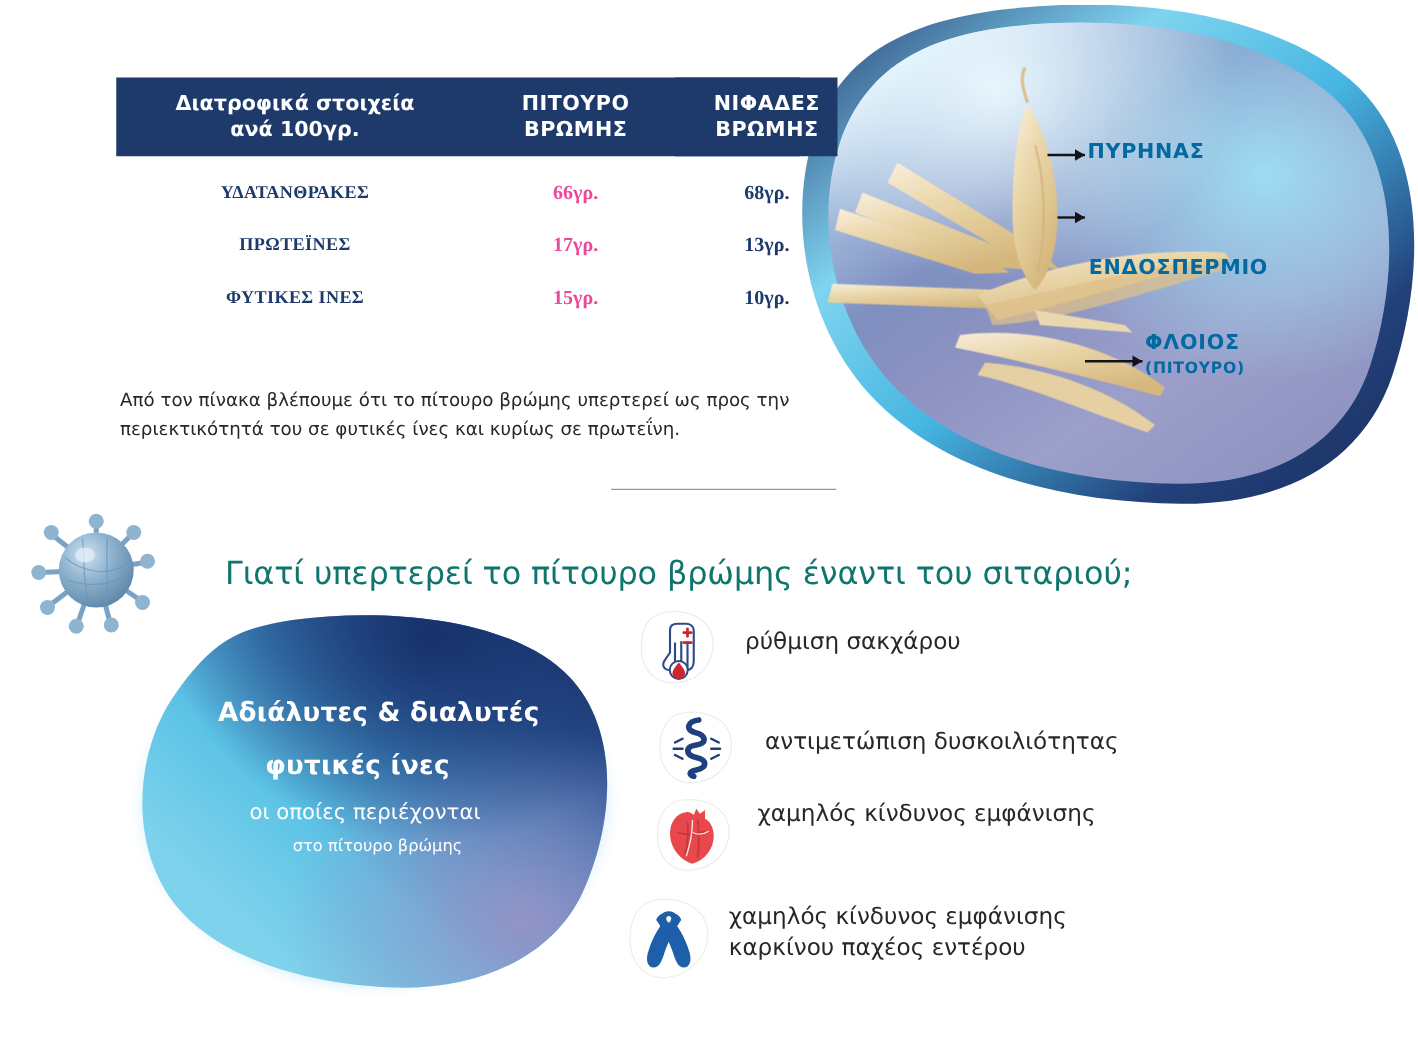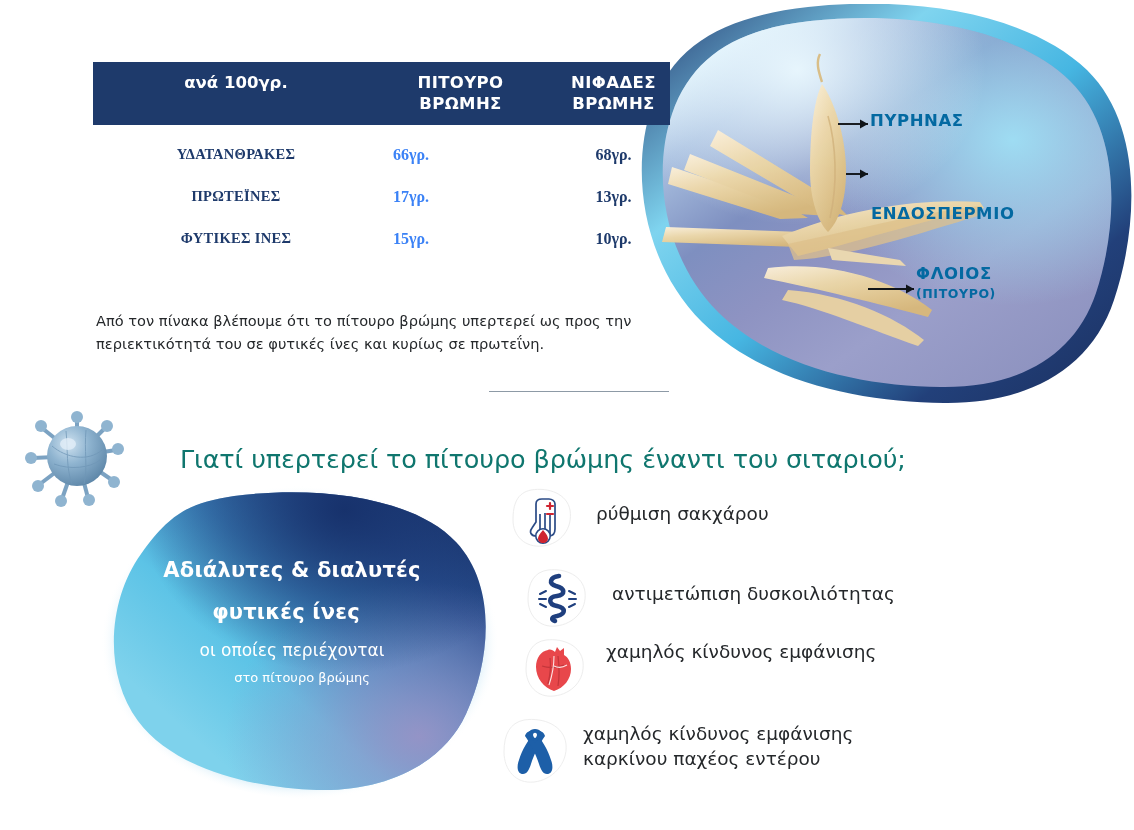--- a/index.html
+++ b/index.html
@@ -28,22 +28,22 @@
   .th-0{left:18px;top:10px;width:250px;font-size:16.5px;}
   .th-1{left:300px;top:10px;width:135px;font-size:16.5px;letter-spacing:.4px;}
   .th-2{left:448px;top:10px;width:145px;font-size:16.5px;letter-spacing:.4px;}
 
   .trow{position:absolute;left:0;height:42px;width:547px;font-family:Liberation Serif, serif;}
   .rlabel{
     position:absolute;left:18px;width:250px;text-align:center;
     color:#1e3a6b;font-weight:bold;font-size:14.5px;letter-spacing:.3px;
   }
   .rv1{
-    position:absolute;left:300px;width:135px;text-align:left;
-    color:#3b82f6;font-weight:bold;font-size:16px;
+    position:absolute;left:300px;width:135px;text-align:center;
+    color:#ec4899;font-weight:bold;font-size:16px;
   }
   .rv2{
     position:absolute;left:448px;width:145px;text-align:center;
     color:#1e3a6b;font-weight:bold;font-size:16px;
   }
 
   
   .para{
     position:absolute;left:96px;top:294px;width:545px;
     font-size:14.6px;color:#25282b;line-height:1.62;
@@ -67,21 +67,21 @@
 
   
   .virus{position:absolute;left:24px;top:406px;width:106px;height:104px;}
 
   
   .fiberblob-wrap{position:absolute;left:92px;top:480px;width:420px;height:336px;}
   .blobtext{
     position:absolute;left:92px;top:480px;width:420px;height:336px;
     color:#ffffff;text-align:center;pointer-events:none;
   }
-  .bt1{position:absolute;left:0;top:78px;width:400px;font-size:21px;font-weight:bold;letter-spacing:.2px;}
+  .bt1{position:absolute;left:11px;top:78px;width:400px;font-size:21px;font-weight:bold;letter-spacing:.2px;}
   .bt2{position:absolute;left:0;top:120px;width:388px;font-size:21px;font-weight:bold;letter-spacing:.2px;}
   .bt3{position:absolute;left:0;top:160px;width:400px;font-size:17px;}
   .bt4{position:absolute;left:0;top:190px;width:420px;font-size:13px;}
 
   
   .benefit{position:absolute;}
   .bicon{position:absolute;left:0;top:0;width:62px;height:60px;}
   .blabel{
     position:absolute;color:#25282b;font-size:18.5px;line-height:1.34;
   }
@@ -192,20 +192,21 @@
 
   <span class="oatlabel ol-kernel">ΠΥΡΗΝΑΣ</span>
   <span class="oatlabel ol-endo">ΕΝΔΟΣΠΕΡΜΙΟ</span>
   <span class="oatlabel ol-husk">ΦΛΟΙΟΣ</span>
   <span class="oatlabel ol-husk-sub">(ΠΙΤΟΥΡΟ)</span>
 
   <div class="thead-ext"></div>
   <div class="nut-table">
     <div class="thead"></div>
     <div class="th th-0">
+      <div>Διατροφικά στοιχεία</div>
       <div>ανά 100γρ.</div>
     </div>
     <div class="th th-1">
       <div>ΠΙΤΟΥΡΟ</div>
       <div>ΒΡΩΜΗΣ</div>
     </div>
     <div class="th th-2">
       <div>ΝΙΦΑΔΕΣ</div>
       <div>ΒΡΩΜΗΣ</div>
     </div>

